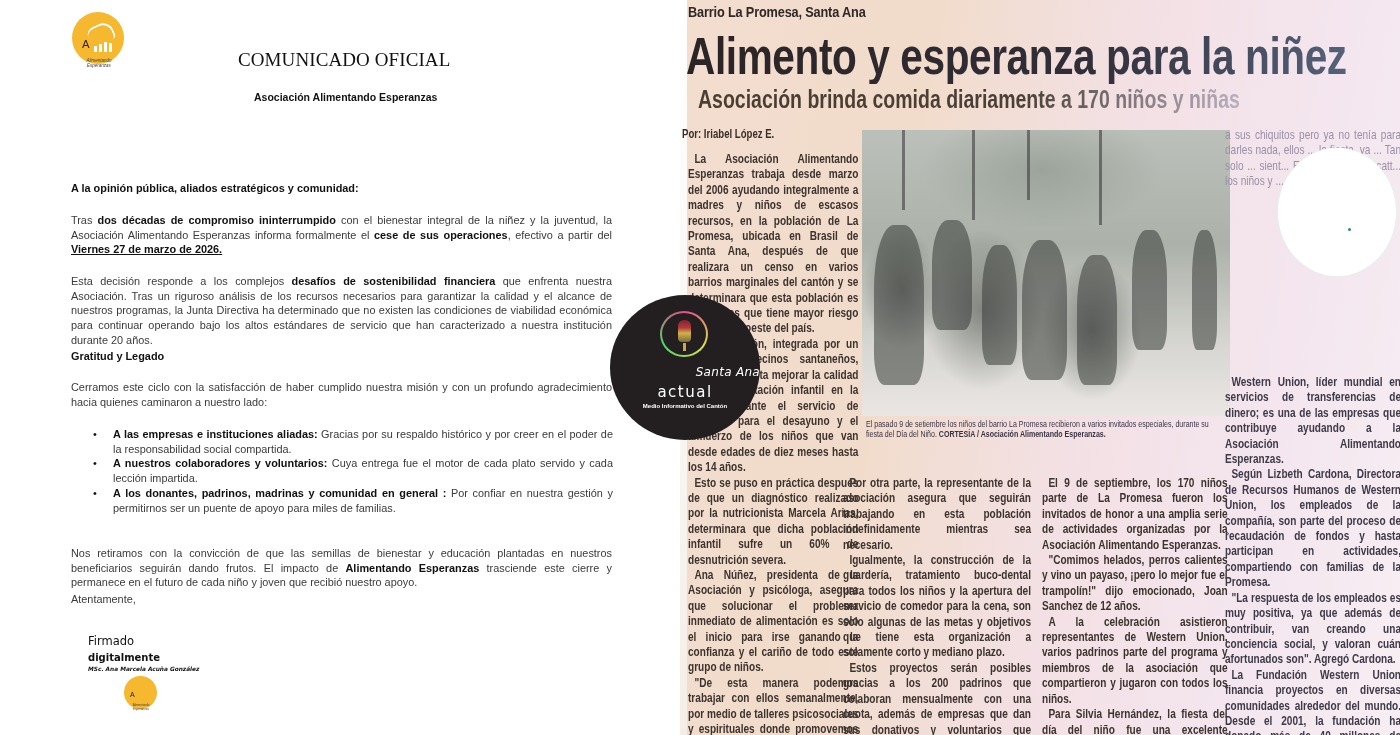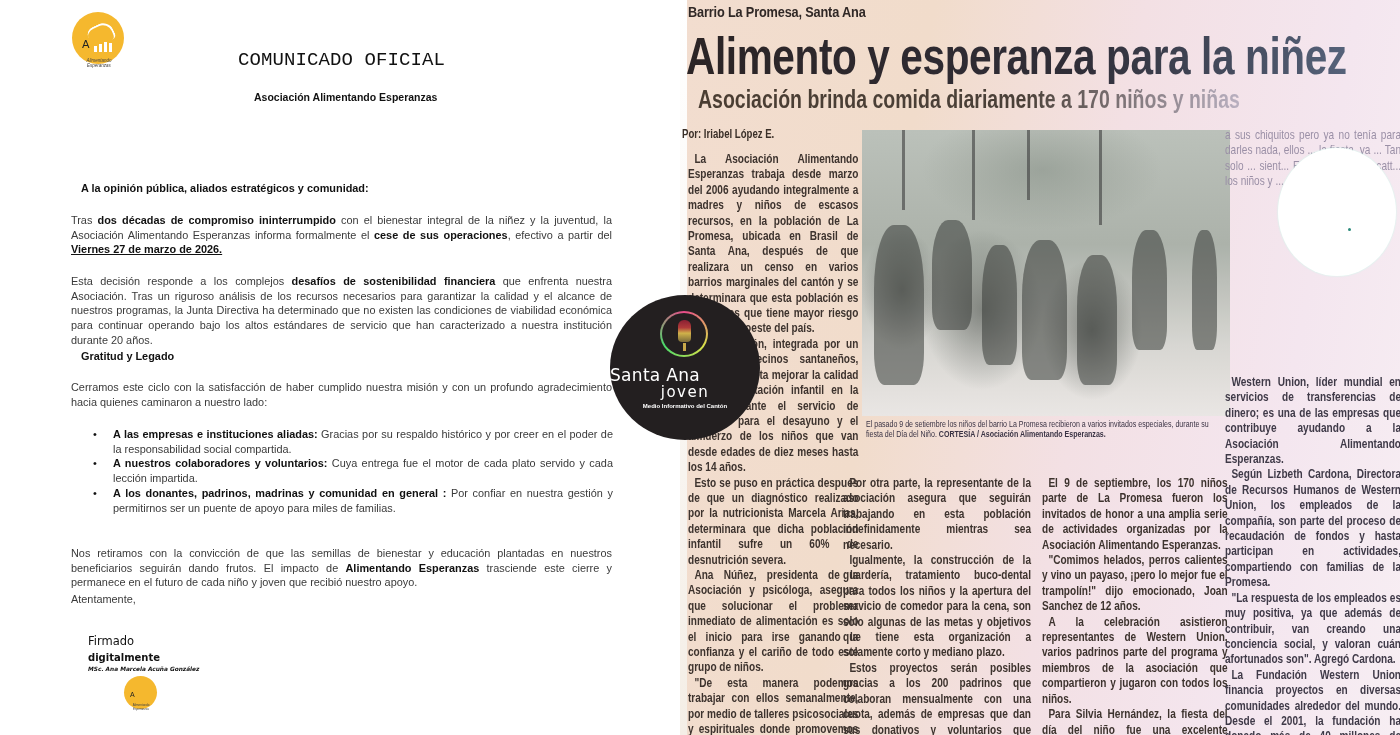--- a/index.html
+++ b/index.html
@@ -8,27 +8,27 @@
 
   
   .letter { position: absolute; left: 0; top: 0; width: 680px; height: 735px; background: #fff; color: #333; }
   .logo-top { position: absolute; left: 72px; top: 12px; width: 52px; height: 52px; border-radius: 50%; background: #f5b82e; }
   .logo-top .letterA { position: absolute; left: 10px; top: 26px; font-size: 11px; color: #222; font-family: "DejaVu Sans", sans-serif; }
   .logo-top .hand { position: absolute; left: 16px; top: 12px; width: 26px; height: 20px; border: 2px solid #fff; border-radius: 10px 14px 6px 14px; border-left: none; border-bottom: none; transform: rotate(-25deg); }
   .logo-top .bars { position: absolute; left: 22px; top: 30px; display: flex; gap: 2px; align-items: flex-end; }
   .logo-top .bars i { display: block; width: 3px; background: #fff; }
   .logo-cap { position: absolute; left: 76px; top: 58px; width: 46px; font-size: 4.5px; line-height: 5px; text-align: center; color: #444; font-style: italic; }
 
-  .title { position: absolute; left: 238px; top: 49px; font-size: 19px; color: #111; letter-spacing: 0.1px; font-family: Liberation Mono, monospace; }
+  .title { position: absolute; left: 238px; top: 49px; font-size: 19px; color: #111; letter-spacing: 0.1px; font-family: Liberation Serif, serif; }
   .subtitle { position: absolute; left: 254px; top: 91px; font-size: 10.5px; font-weight: bold; color: #111; }
 
   .body-text { position: absolute; left: 71px; width: 541px; font-size: 10.9px; line-height: 14.7px; color: #3a3a3a; text-align: justify; }
   .body-text b { color: #111; }
   .body-text u { text-decoration: underline; margin-top: 48px; }
-  .heading { position: absolute; left: 71px; font-size: 10.9px; font-weight: bold; color: #111; margin-left: 10px; }
+  .heading { position: absolute; left: 71px; font-size: 10.9px; font-weight: bold; color: #111; }
 
   ul.thanks { position: absolute; left: 93px; top: 427px; width: 520px; list-style: none; font-size: 10.9px; line-height: 14.7px; color: #3a3a3a; }
   ul.thanks li { position: relative; padding-left: 20px; text-align: justify; }
   ul.thanks li::before { content: "•"; position: absolute; left: 0; top: 0; color: #111; font-size: 11px; }
   ul.thanks li b { color: #111; }
 
   .sign1 { position: absolute; left: 88px; top: 634px; font-size: 11.5px; font-weight: normal; color: #111; font-family: "DejaVu Sans", sans-serif; }
   .sign2 { position: absolute; left: 88px; top: 652px; font-size: 10px; font-weight: bold; color: #111; font-family: "DejaVu Sans", sans-serif; }
   .sign3 { position: absolute; left: 88px; top: 666px; font-size: 5.8px; font-weight: bold; font-style: italic; color: #111; font-family: "DejaVu Sans", sans-serif; }
   .logo-sm { position: absolute; left: 124px; top: 676px; width: 33px; height: 33px; border-radius: 50%; background: #f5b82e; }
@@ -70,21 +70,21 @@
 
   .white-blob { position: absolute; left: 598px; top: 148px; width: 118px; height: 128px; border-radius: 50%; background: #ffffff; box-shadow: 0 0 2px #cfe; }
   .white-blob .dot { position: absolute; left: 70px; top: 80px; width: 3px; height: 3px; background: #2a8a7a; border-radius: 50%; }
 
   
   .badge { position: absolute; left: 610px; top: 295px; width: 150px; height: 145px; border-radius: 50%; background: #231f20; }
   .mic-ring { position: absolute; left: 50px; top: 16px; width: 48px; height: 46px; border-radius: 50%; border: 2px solid transparent;
     background: linear-gradient(#231f20,#231f20) padding-box, conic-gradient(#e84a8a, #d9e04a, #4ad96a, #e84a8a) border-box; }
   .mic { position: absolute; left: 16px; top: 7px; width: 13px; height: 22px; border-radius: 6px 6px 4px 4px; background: linear-gradient(180deg,#8a2033 0%, #b03a3a 35%, #d0b24a 60%, #7a6a3a 100%); }
   .mic-stand { position: absolute; left: 21px; top: 30px; width: 3px; height: 8px; background: #c9a94a; }
-  .brand1 { position: absolute; left: 0; width: 150px; top: 70px; text-align: left; font-size: 17px; color: #fff; font-family: "DejaVu Sans", sans-serif; letter-spacing: 0.3px; }
+  .brand1 { position: absolute; left: 0; width: 150px; top: 70px; text-align: right; font-size: 12px; color: #fff; font-family: "DejaVu Sans", sans-serif; letter-spacing: 0.3px; font-style: italic; }
   .brand2 { position: absolute; left: 0; width: 150px; top: 88px; text-align: center; font-size: 15px; color: #fff; font-family: "DejaVu Sans", sans-serif; letter-spacing: 1.5px; }
   .brand3 { position: absolute; left: 0; width: 150px; top: 108px; text-align: center; font-size: 6px; font-weight: bold; color: #fff; }
 </style>
 </head>
 <body>
 
 <div class="letter">
   <div class="logo-top">
     <span class="hand"></span>
     <span class="letterA">A</span>
@@ -192,15 +192,15 @@
     <p>La Fundación Western Union financia proyectos en diversas comunidades alrededor del mundo. Desde el 2001, la fundación ha donado más de 40 millones de dólares a organizaciones que contribuyan a mejorar la calidad de vida de los más necesitados.</p>
   </div>
 </div>
 
 <div class="badge">
   <div class="mic-ring">
     <span class="mic"></span>
       <span class="mic-stand"></span>
   </div>
   <div class="brand1">Santa Ana</div>
-  <div class="brand2">joven</div>
+  <div class="brand2">actual</div>
   <div class="brand3">Medio Informativo del Cantón</div>
 </div>
 
 </body></html>

